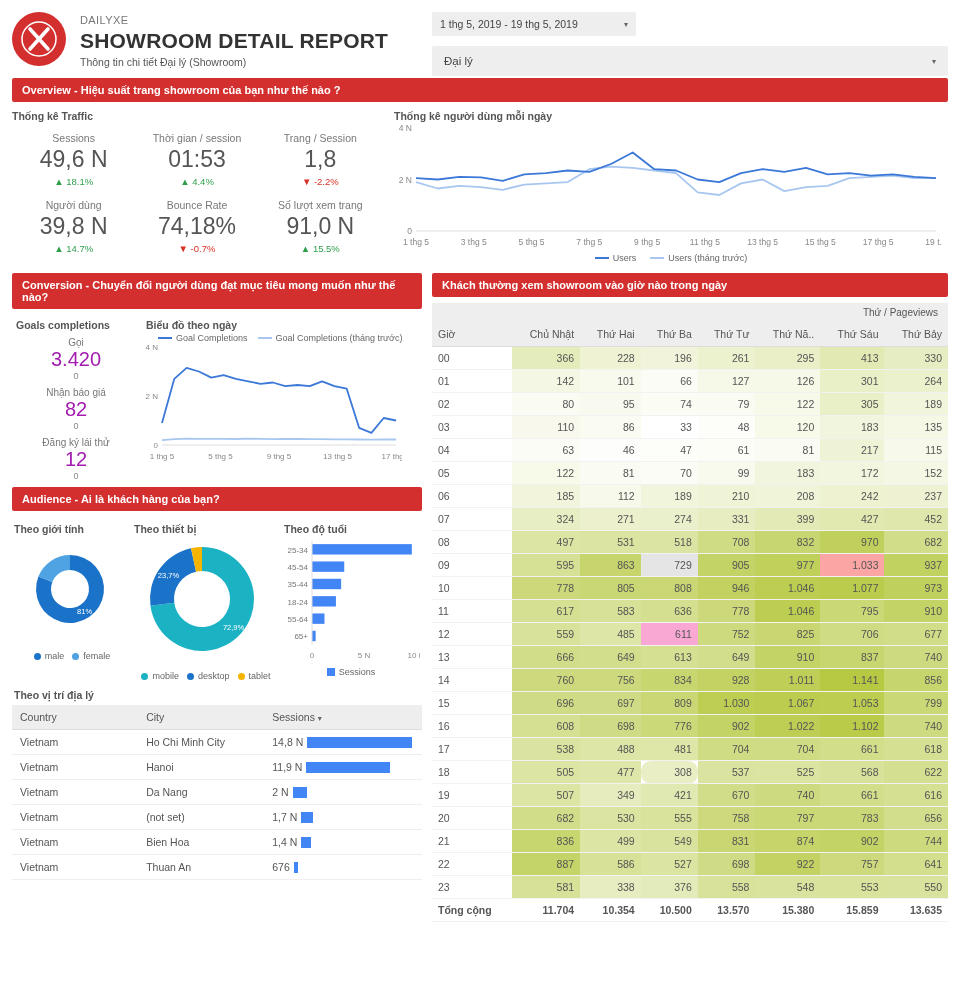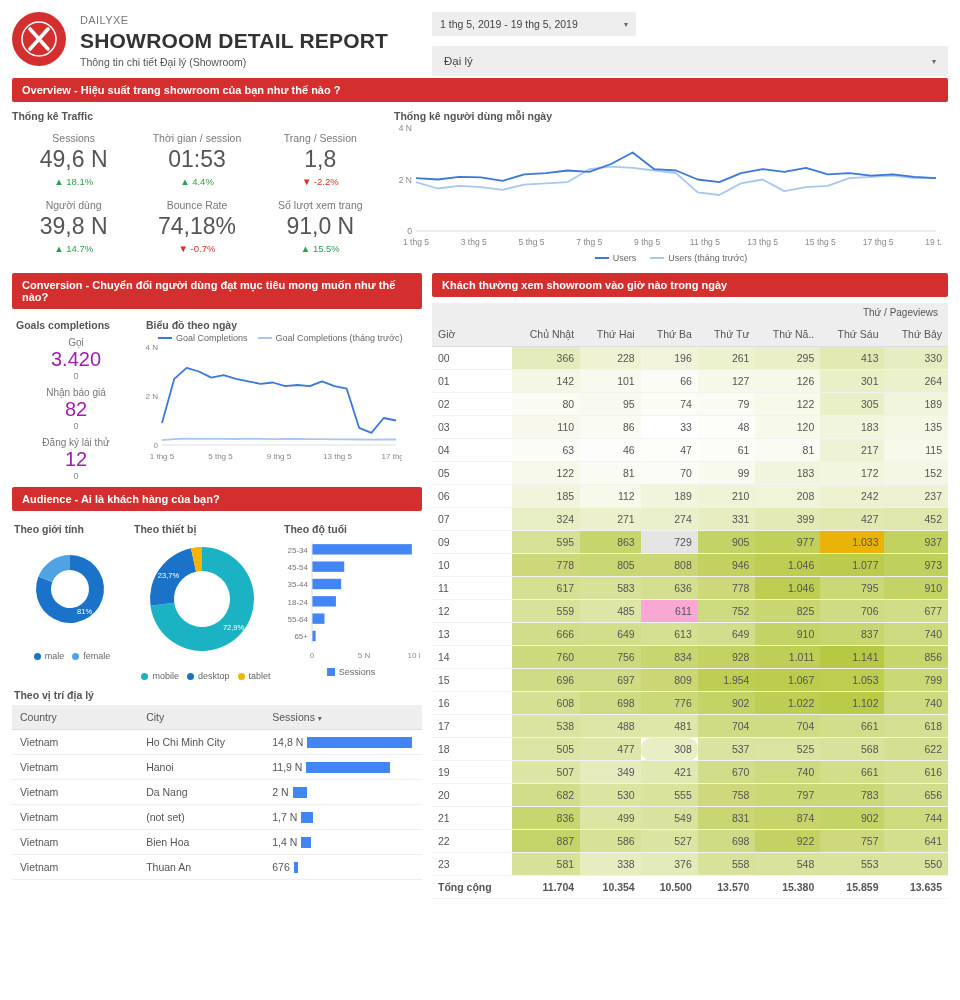--- a/index.html
+++ b/index.html
@@ -539,27 +539,37 @@
                 <td>07</td>
                 <td style="background: rgb(232, 238, 195);">324</td>
                 <td style="background: rgb(236, 240, 204);">271</td>
                 <td style="background: rgb(235, 240, 204);">274</td>
                 <td style="background: rgb(231, 237, 193);">331</td>
                 <td style="background: rgb(227, 234, 182);">399</td>
                 <td style="background: rgb(225, 233, 177);">427</td>
                 <td style="background: rgb(223, 231, 173);">452</td>
               </tr>
               <tr>
+                <td>08</td>
+                <td style="background: rgb(221, 229, 165);">497</td>
+                <td style="background: rgb(219, 228, 160);">531</td>
+                <td style="background: rgb(219, 228, 162);">518</td>
+                <td style="background: rgb(208, 220, 132);">708</td>
+                <td style="background: rgb(200, 214, 113);">832</td>
+                <td style="background: rgb(193, 208, 92);">970</td>
+                <td style="background: rgb(209, 221, 136);">682</td>
+              </tr>
+              <tr>
                 <td>09</td>
                 <td style="background: rgb(215, 225, 149);">595</td>
                 <td style="background: rgb(199, 213, 108);">863</td>
                 <td style="background: #e5e5e5;">729</td>
                 <td style="background: rgb(196, 211, 102);">905</td>
                 <td style="background: rgb(192, 208, 91);">977</td>
-                <td style="background: #eab308;">1.033</td>
+                <td style="background: #fca5a5;">1.033</td>
                 <td style="background: rgb(194, 210, 97);">937</td>
               </tr>
               <tr>
                 <td>10</td>
                 <td style="background: rgb(204, 216, 121);">778</td>
                 <td style="background: rgb(202, 215, 117);">805</td>
                 <td style="background: rgb(202, 215, 116);">808</td>
                 <td style="background: rgb(194, 209, 96);">946</td>
                 <td style="background: rgb(188, 205, 81);">1.046</td>
                 <td style="background: rgb(187, 204, 76);">1.077</td>
@@ -603,21 +613,21 @@
                 <td style="background: rgb(195, 210, 98);">928</td>
                 <td style="background: rgb(190, 206, 86);">1.011</td>
                 <td style="background: rgb(183, 201, 67);">1.141</td>
                 <td style="background: rgb(199, 213, 109);">856</td>
               </tr>
               <tr>
                 <td>15</td>
                 <td style="background: rgb(208, 220, 133);">696</td>
                 <td style="background: rgb(208, 220, 133);">697</td>
                 <td style="background: rgb(202, 215, 116);">809</td>
-                <td style="background: rgb(189, 206, 83);">1.954</td>
+                <td style="background: rgb(189, 206, 83);">1.030</td>
                 <td style="background: rgb(187, 204, 78);">1.067</td>
                 <td style="background: rgb(188, 205, 80);">1.053</td>
                 <td style="background: rgb(202, 216, 118);">799</td>
               </tr>
               <tr>
                 <td>16</td>
                 <td style="background: rgb(214, 224, 147);">608</td>
                 <td style="background: rgb(208, 220, 133);">698</td>
                 <td style="background: rgb(204, 217, 121);">776</td>
                 <td style="background: rgb(196, 211, 102);">902</td>

